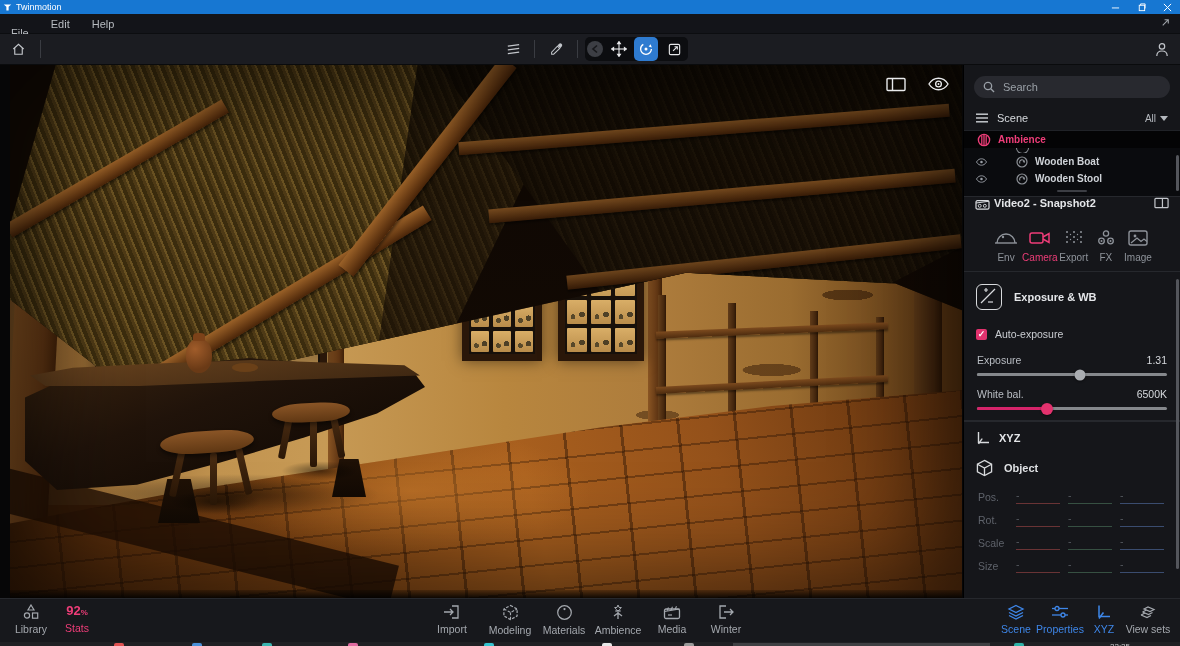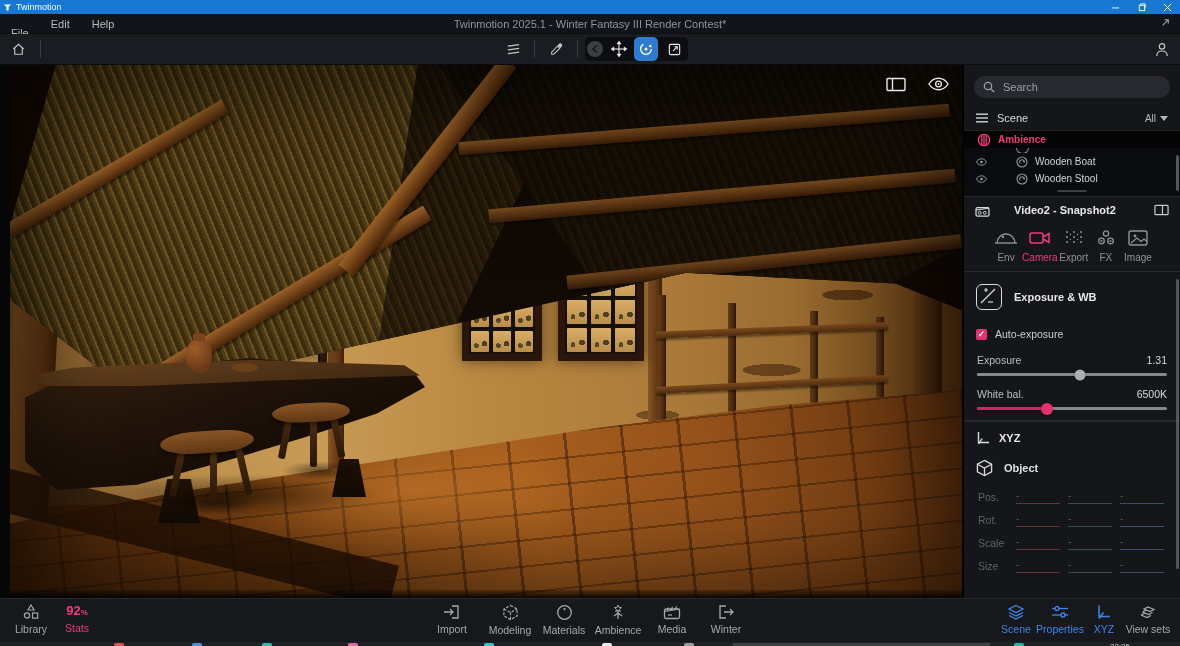--- a/index.html
+++ b/index.html
@@ -95,28 +95,28 @@
   
   .panel{width:217px;height:533px;background:#15161a;border-left:1px solid #000;box-sizing:border-box;
          font-size:11px;position:relative;}
   .search{margin:11px 10px 8px;height:22px;background:#28292f;border-radius:11px;display:flex;align-items:center;padding:0 9px;gap:6px;}
   .search input{background:transparent;border:0;outline:0;color:#cfd2d6;font-size:11px;width:140px;font-family:"Liberation Sans",sans-serif;}
   .search input::placeholder{color:#9aa0a7;}
   .scene-head{height:24px;display:flex;align-items:center;gap:9px;padding:0 12px;color:#d7dade;}
   .scene-all{margin-left:auto;display:flex;align-items:center;gap:4px;color:#b4b8be;font-size:10px;}
   .caret{width:0;height:0;border-left:4px solid transparent;border-right:4px solid transparent;border-top:5px solid #b4b8be;}
   .tree{background:#0a0b0e;border-top:1px solid #202227;border-bottom:1px solid #26282d;position:relative;padding-bottom:4px;}
-  .trow{height:17px;display:flex;align-items:center;gap:7px;font-size:10px;color:#cfd3d8;}
+  .trow{height:17px;display:flex;align-items:center;gap:7px;font-size:10px;color:#cfd3d8;font-weight:bold;}
   .trow.sel{background:#040405;color:#ee3d78;font-weight:bold;}
   .trow .eye{margin-left:12px;}
   .trow .lbl2{margin-left:0;}
   .partial{height:5px;overflow:hidden;}
   .partial .frag{margin-left:52px;width:11px;height:10px;border:1.4px solid #8d9197;border-radius:50%;margin-top:-6px;}
   .grip{margin:3px auto 0;width:30px;height:2px;background:#3c3e44;border-radius:1px;}
-  .sect-head{height:26px;display:flex;align-items:center;gap:24px;padding:0 11px;color:#e4e6e9;font-weight:bold;}
+  .sect-head{height:26px;display:flex;align-items:flex-start;gap:4px;padding:0 11px;color:#e4e6e9;font-weight:bold;}
   .sect-head .right{margin-left:auto;}
   .tabs{display:flex;justify-content:space-between;padding:6px 26px 8px;border-bottom:1px solid #26282d;}
   .tab{display:flex;flex-direction:column;align-items:center;gap:5px;color:#8e939a;font-size:10px;width:38px;}
   .tab.active{color:#ee3d78;}
   .grpico{width:24px;height:24px;border:1.4px solid #d8dadd;border-radius:6px;position:relative;}
   .exp-head{display:flex;align-items:center;gap:12px;padding:12px 12px 4px;color:#e4e6e9;font-weight:bold;}
   .chk-row{display:flex;align-items:center;gap:8px;padding:14px 12px 2px;color:#c9ccd1;font-size:10.5px;}
   .chk{width:11px;height:11px;background:#e3326e;border-radius:2px;color:#fff;font-size:9px;line-height:11px;text-align:center;font-weight:bold;}
   .srow{display:flex;justify-content:space-between;align-items:center;padding:12px 13px 0;color:#b9bdc3;font-size:10.5px;}
   .srow .val{color:#d6d9dd;}
@@ -176,21 +176,20 @@
       </span>
       <span class="win-btn">
         <svg width="9" height="9" viewBox="0 0 10 10">
             <path d="M1,1 L9,9 M9,1 L1,9" stroke="#fff" stroke-width="1.1"></path>
           </svg>
       </span>
     </div>
   </div>
 
   <div class="menubar">
-    <span class="doc-title">Twinmotion 2025.1 - Winter Fantasy III Render Contest*</span>
     <span class="menu-item" style="position:relative;margin-top:19px;">File</span>
     <span class="menu-item" style="position:relative;">Edit</span>
     <span class="menu-item" style="position:relative;">Help</span>
     <span class="expand-btn ico">
       <svg width="13" height="13" viewBox="0 0 14 14">
           <path d="M4,10 L10,4 M6,4 H10 V8" fill="none" stroke="#9ea3a9" stroke-width="1.2"></path>
         </svg>
     </span>
   </div>
 

